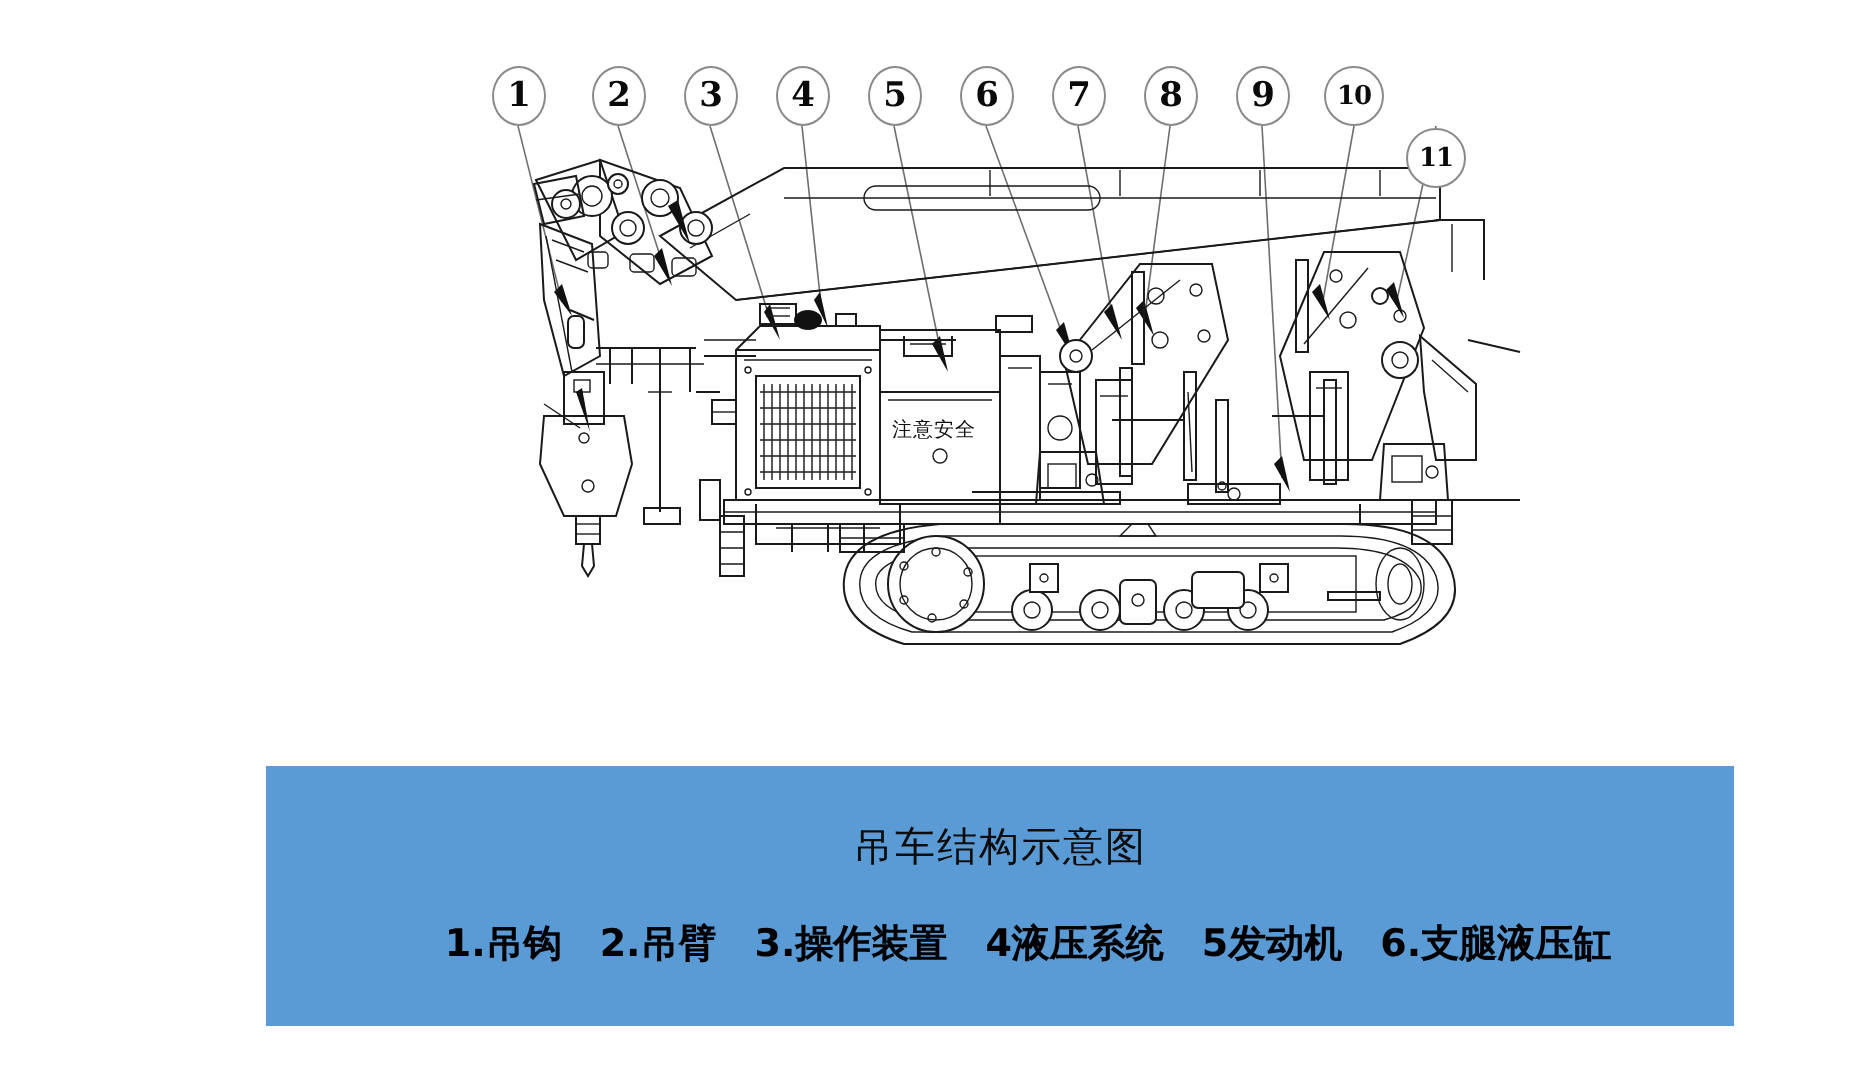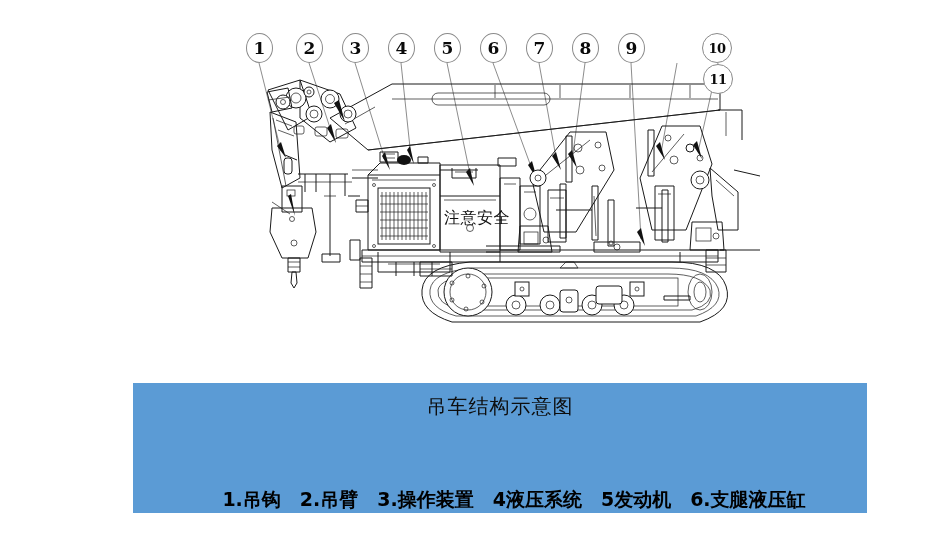--- a/index.html
+++ b/index.html
@@ -36,22 +36,22 @@
   #caption-panel {
     position: absolute;
     left: 133px;
     top: 383px;
     width: 734px;
     height: 130px;
     box-sizing: border-box;
     display: flex;
     flex-direction: column;
     align-items: center;
-    justify-content: space-between;
-    padding-top: 9px;
+    justify-content: flex-start;
+    padding-top: 26px;
   }
   #caption-title {
     font-family: "DejaVu Sans", "Liberation Sans", sans-serif;
     font-size: 20px;
     color: #0d0d0d;
     letter-spacing: 1px;
     line-height: 28px;
     font-weight: normal;
     white-space: nowrap;
   }
@@ -363,21 +363,21 @@
       <path class="ln" d="M734 170 L760 176"></path>
       <path class="ln" d="M720 250 L760 250"></path>
     </g>
 
     <g>
       <path class="ln" d="M500 252 L500 262"></path>
       <path class="ln" d="M680 252 L680 262"></path>
     </g>
   </svg>
 
-  <div style="position:absolute; left:444px; top:208px; width:46px; font-family:'DejaVu Sans','Liberation Sans',sans-serif; font-size:16px; color:#111; letter-spacing:0.5px; white-space:nowrap;text-align:center;">注意安全</div>
+  <div style="position:absolute; left:444px; top:208px; width:46px; font-family:'DejaVu Sans','Liberation Sans',sans-serif; font-size:10px; color:#111; letter-spacing:0.5px; white-space:nowrap;text-align:center;">注意安全</div>
 
   <div class="callout" style="left:246px; top:33px;">
       <span>1</span>
     </div>
   <div class="callout" style="left:296px; top:33px;">
       <span>2</span>
     </div>
   <div class="callout" style="left:342px; top:33px;">
       <span>3</span>
     </div>
@@ -392,21 +392,21 @@
     </div>
   <div class="callout" style="left:526px; top:33px;">
       <span>7</span>
     </div>
   <div class="callout" style="left:572px; top:33px;">
       <span>8</span>
     </div>
   <div class="callout" style="left:618px; top:33px;">
       <span>9</span>
     </div>
-  <div class="callout wide" style="left:662px; top:33px;margin-left:40px;">
+  <div class="callout wide" style="left:662px; top:33px;">
       <span>10</span>
     </div>
   <div class="callout wide" style="left:703px; top:23px;margin-top:41px;">
       <span>11</span>
     </div>
 
   <div id="caption-panel" style="background: rgb(91, 155, 213);">
     <div id="caption-title">吊车结构示意图</div>
     <div id="legend-lines">
       <div class="legend-line">1.吊钩　2.吊臂　3.操作装置　4液压系统　5发动机　6.支腿液压缸</div>

